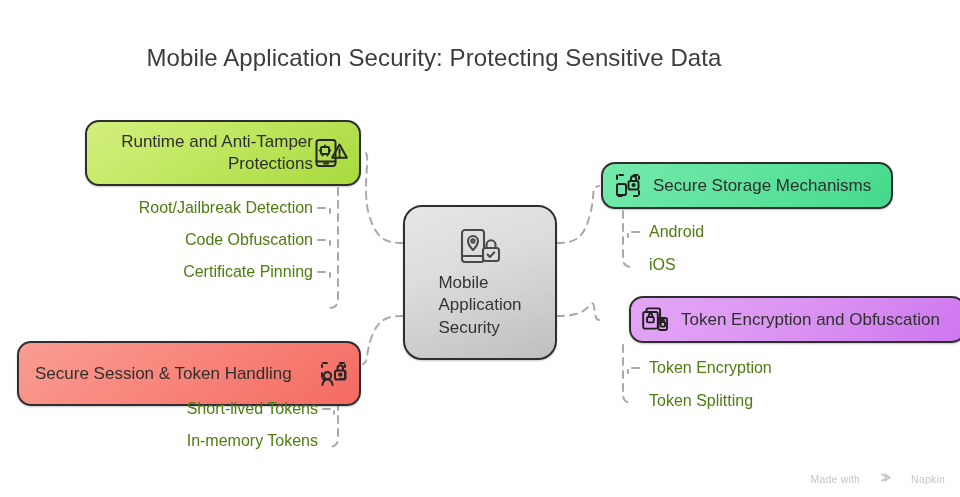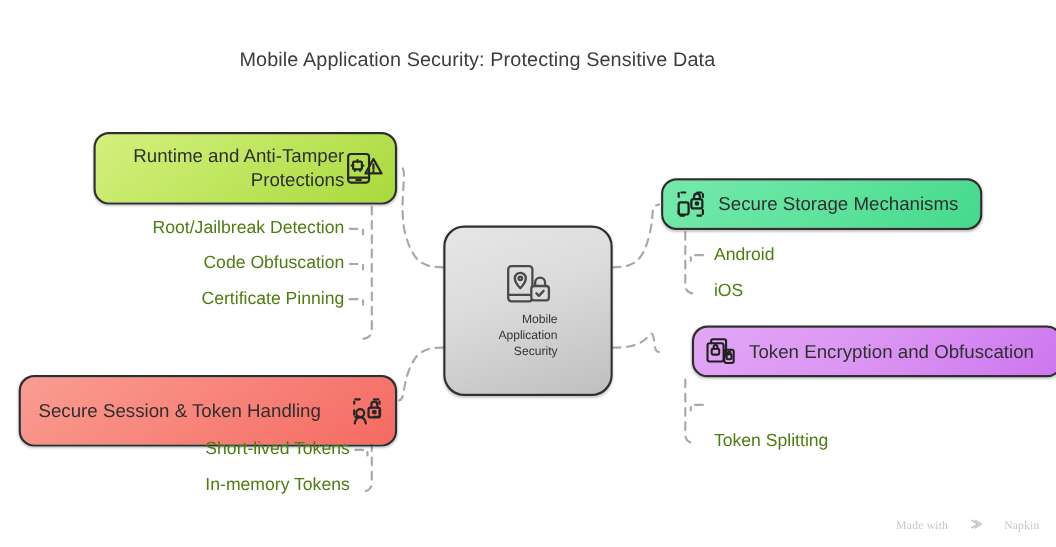--- a/index.html
+++ b/index.html
@@ -27,21 +27,21 @@
     height: 497px;
     pointer-events: none;
   }
 
   .title {
     position: absolute;
     left: 0;
     top: 44px;
     width: 868px;
     text-align: center;
-    font-size: 18px;
+    font-size: 24px;
     color: #3c3c3c;
     letter-spacing: 0.1px;
   }
 
   
   .node {
     position: absolute;
     box-sizing: border-box;
     border: 2.2px solid #2e2e2e;
     border-radius: 14px;
@@ -106,22 +106,22 @@
   #node-center {
     left: 403px; top: 205px;
     width: 154px; height: 155px;
     border-radius: 19px;
     background: linear-gradient(160deg, #e6e6e6 0%, #dcdcdc 40%, #bfbfbf 100%);
     flex-direction: column;
     justify-content: center;
     gap: 2px;
   }
   #node-center .label {
-    text-align: right;
-    font-size: 11px;
+    text-align: left;
+    font-size: 17px;
     line-height: 1.33;
     color: #333;
   }
 
   
   .sub {
     position: absolute;
     font-size: 16px;
     color: #4d7c0f;
     white-space: nowrap;
@@ -131,21 +131,20 @@
   .watermark {
     position: absolute;
     right: 15px;
     bottom: 12px;
     font-size: 10.5px;
     color: #c6c6c6;
     display: flex;
     align-items: center;
     gap: 20px;
     letter-spacing: .2px;
-    font-family: Liberation Serif, serif;
   }
 </style>
 </head>
 <body>
 
 <div id="canvas">
 
   <svg id="wires" viewBox="0 0 960 497" xmlns="http://www.w3.org/2000/svg">
     <g fill="none" stroke="#a9a9a9" stroke-width="2" stroke-dasharray="7 6" stroke-linecap="round">
 
@@ -259,20 +258,21 @@
   <div class="sub right-align" style="left:13px; top:199px; width:300px;">Root/Jailbreak Detection</div>
   <div class="sub right-align" style="left:13px; top:231px; width:300px;">Code Obfuscation</div>
   <div class="sub right-align" style="left:13px; top:263px; width:300px;">Certificate Pinning</div>
 
   <div class="sub right-align" style="left:18px; top:400px; width:300px;">Short-lived Tokens</div>
   <div class="sub right-align" style="left:18px; top:432px; width:300px;">In-memory Tokens</div>
 
   <div class="sub" style="left:649px; top:223px;">Android</div>
   <div class="sub" style="left:649px; top:256px;">iOS</div>
 
+  <div class="sub" style="left:649px; top:359px;">Token Encryption</div>
   <div class="sub" style="left:649px; top:392px;">Token Splitting</div>
 
   <div class="watermark">
     <span>Made with</span>
     <span>
       <svg width="11" height="11" viewBox="0 0 11 11" fill="none" stroke="#c6c6c6" stroke-width="1.5" stroke-linecap="round" stroke-linejoin="round">
         <path d="M1.5 2.2 L7 5.5 L1.5 8.8"></path>
         <path d="M4.6 2.2 L10 5.5 L4.6 8.8"></path>
       </svg>
     </span>

